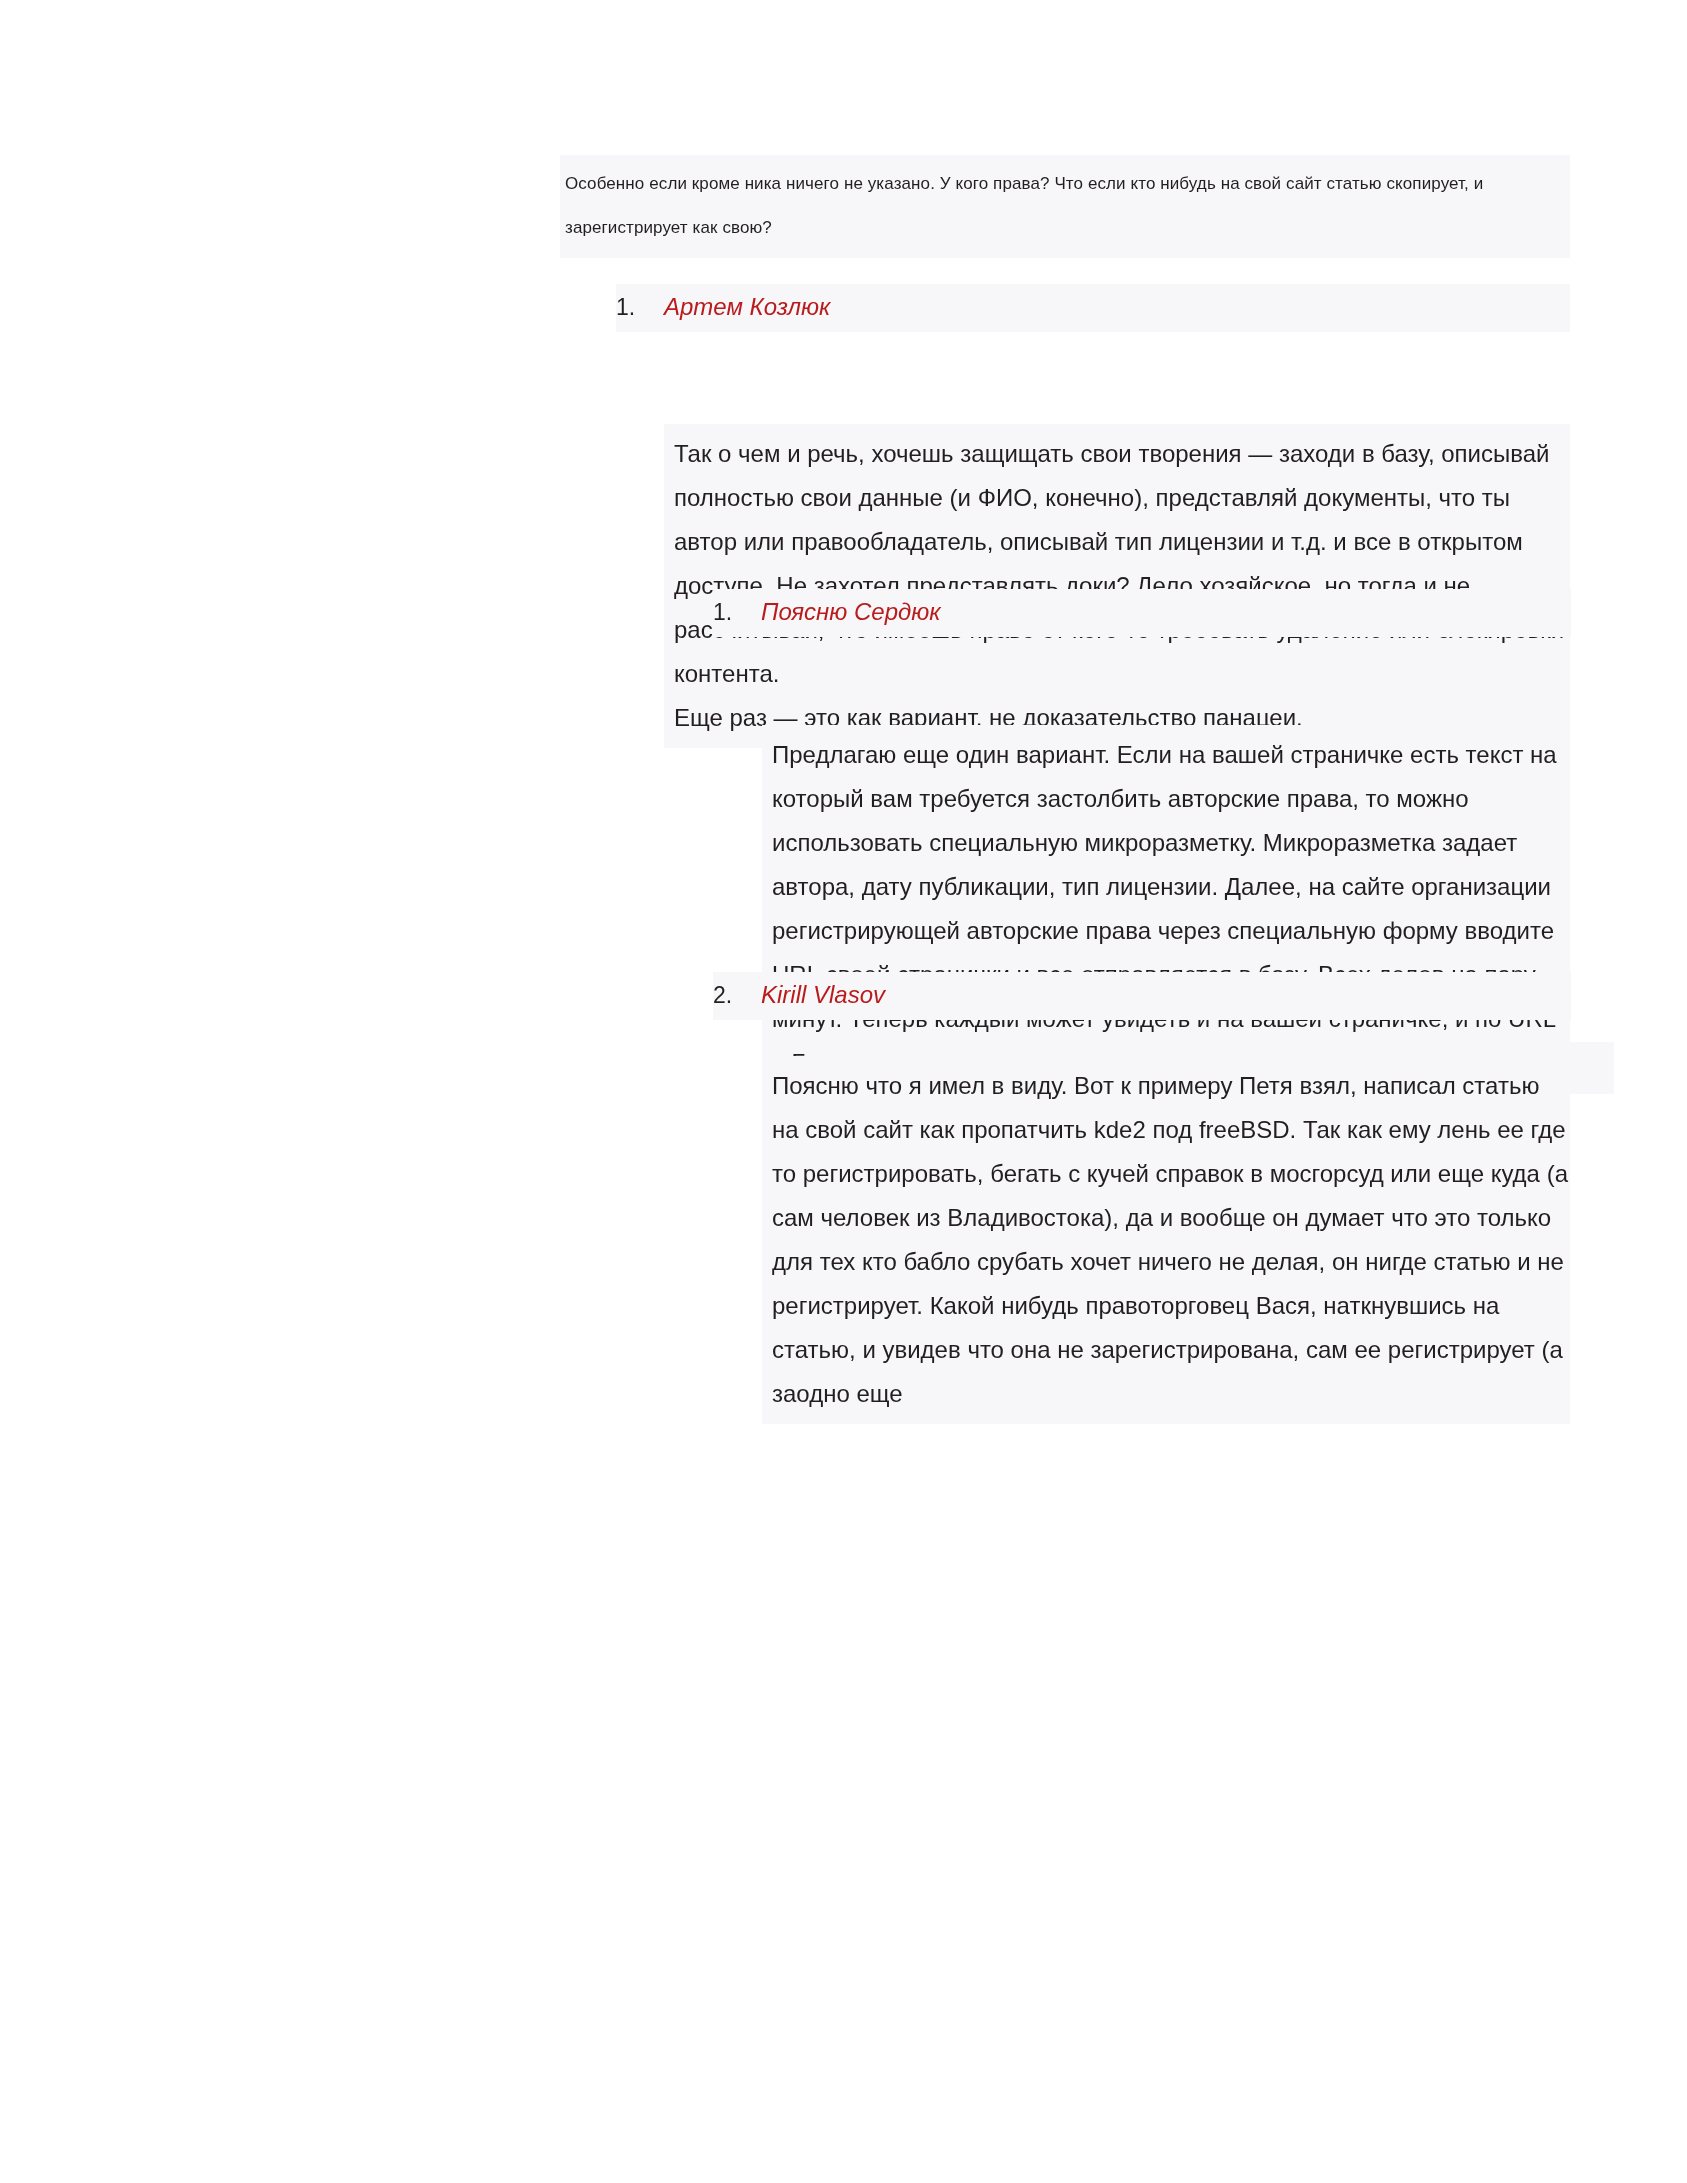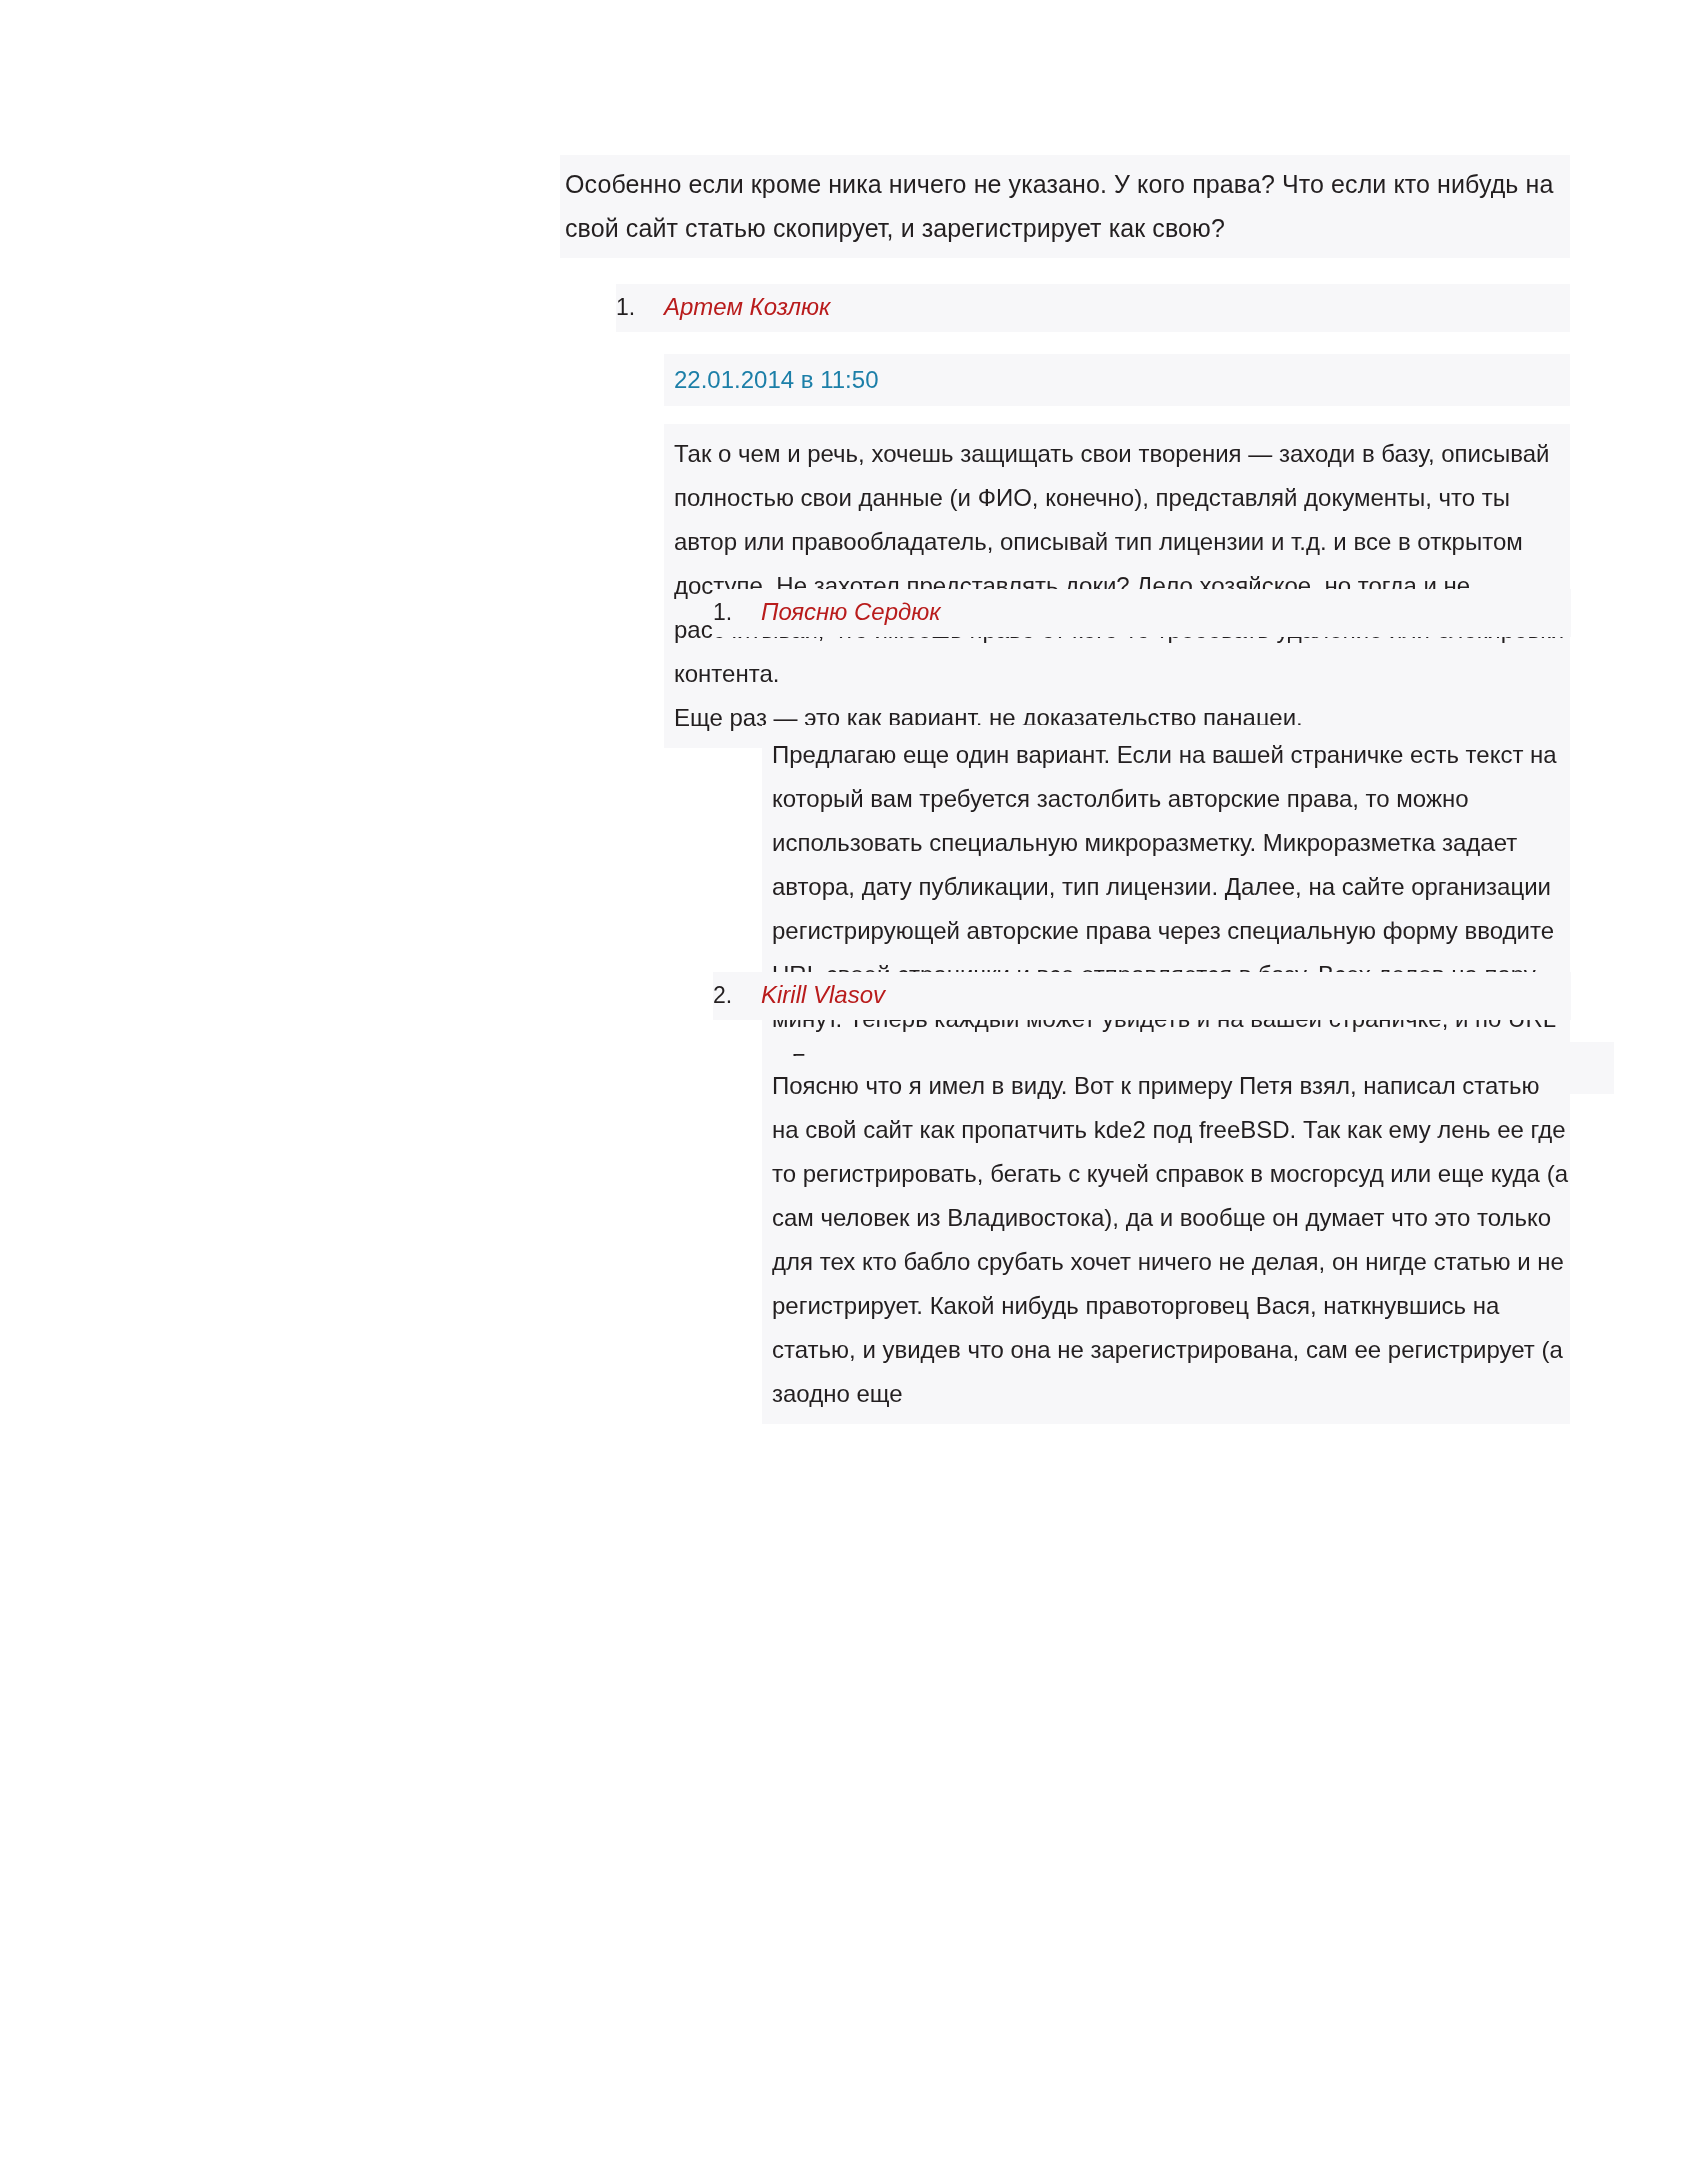--- a/index.html
+++ b/index.html
@@ -30,21 +30,21 @@
     color: #231f20;
     box-sizing: border-box;
   }
 
   
   #intro-paragraph {
     left: 560px;
     top: 155px;
     width: 1010px;
     padding: 6.6px 0 8.2px 5px;
-    font-size: 25px;
+    font-size: 17px;
     line-height: 44px;
     letter-spacing: 0.1px;
   }
 
   
   .author-row {
     position: absolute;
     display: flex;
     align-items: baseline;
     background: #f7f7f9;
@@ -121,21 +121,20 @@
 
 <div class="page">
 
   <div class="tblock" id="intro-paragraph">Особенно если кроме ника ничего не указано. У кого права? Что если кто нибудь на свой сайт статью скопирует, и зарегистрирует как свою?</div>
 
   <div class="author-row" id="author-row-1">
     <span class="marker">1.</span>
     <a class="author-link" href="#">Артем Козлюк</a>
   </div>
 
-  <div class="timestamp" id="timestamp-1">22.01.2014 в 11:50</div>
 
   <div class="comment-body" id="body-1">Так о чем и речь, хочешь защищать свои творения — заходи в базу, описывай полностью свои данные (и ФИО, конечно), представляй документы, что ты автор или правообладатель, описывай тип лицензии и т.д. и все в открытом доступе. Не захотел представлять доки? Дело хозяйское, но тогда и не рассчитывай, что имеешь право от кого-то требовать удаление или блокировки контента.
 Еще раз — это как вариант, не доказательство панацеи.</div>
 
   <div class="author-row" id="author-row-2">
     <span class="marker">1.</span>
     <a class="author-link" href="#">Поясню Сердюк</a>
   </div>
 
 

